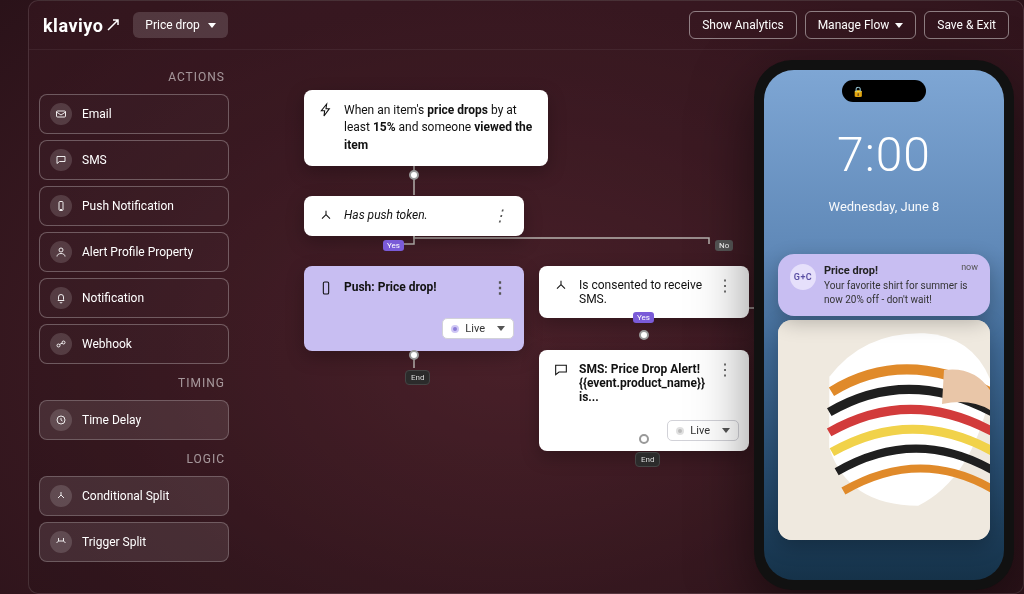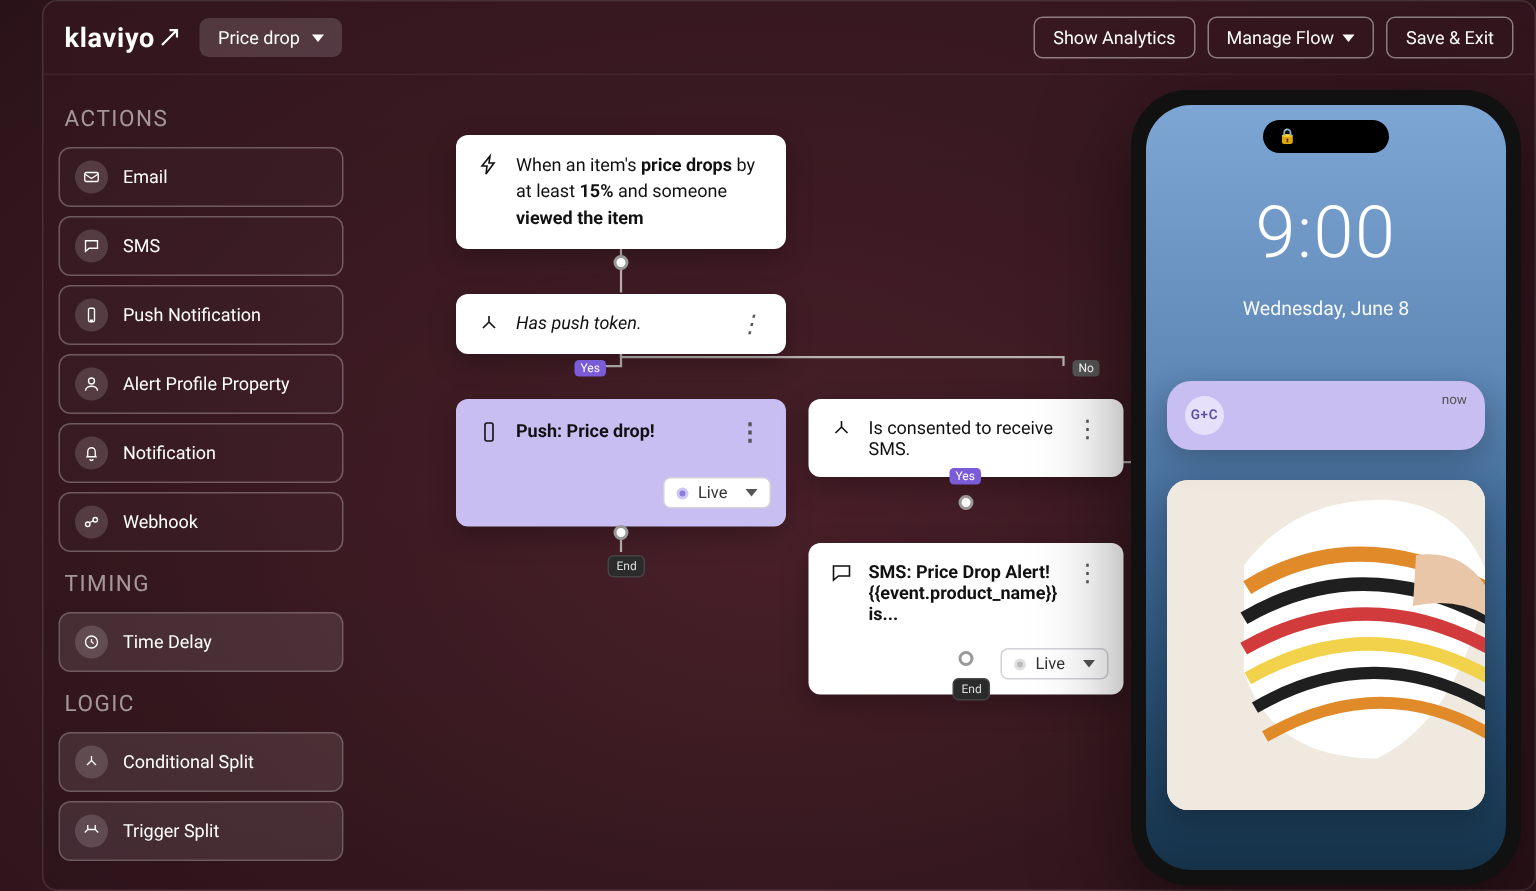--- a/index.html
+++ b/index.html
@@ -51,24 +51,25 @@
   }
 
   
   .workspace { display: flex; height: calc(100% - 48px); }
   .sidebar {
     width: 210px;
     padding: 14px 10px;
     display: flex; flex-direction: column; gap: 6px;
   }
   .section-label {
-    font-size: 15px;
+    font-size: 12px;
     letter-spacing: 1px;
     color: rgba(255,255,255,0.55);
     margin: 6px 4px 4px 4px;
+    text-align: right;
   }
   .palette-item {
     display: flex; align-items: center; gap: 10px;
     padding: 8px 10px;
     border: 1px solid rgba(255,255,255,0.28);
     border-radius: 8px;
     background: rgba(255,255,255,0.02);
     cursor: pointer;
     font-size: 12px;
   }
@@ -314,21 +315,21 @@
         <line x1="175" y1="90" x2="175" y2="120"></line>
         <line x1="175" y1="125" x2="175" y2="145"></line>
         <path d="M175 180 V194 H155"></path>
         <path d="M175 180 V188 H470 V194"></path>
         <line x1="175" y1="290" x2="175" y2="318"></line>
         <path d="M405 252 V264 H400"></path>
         <path d="M405 252 V258 H540"></path>
         <line x1="405" y1="376" x2="405" y2="400"></line>
       </svg>
 
-      <div class="node" style="left:65px; top:40px; width:220px;">
+      <div class="node" style="left:65px; top:40px; width:244px;">
         <div class="inner">
           <span class="nicon">
               <svg viewBox="0 0 24 24">
                 <path d="M13 3 L5 13h5l-1 8 8-11h-5l1-7z"></path>
               </svg>
             </span>
           <div style="line-height:1.45;">
             <span>When an item's </span><b>price drops</b><span> by at least </span><b>15%</b><span> and someone </span><b>viewed the item</b>
           </div>
         </div>
@@ -383,21 +384,21 @@
             </span>
           <div class="title-line">
             <span>Is consented to receive SMS.</span>
           </div>
           <span class="kebab">⋮</span>
         </div>
       </div>
       <span class="tag tag-yes" style="left:394px; top:262px;">Yes</span>
       <span class="joint" style="left:400px; top:280px;"></span>
 
-      <div class="node" style="left:300px; top:312px; width:210px;">
+      <div class="node" style="left:300px; top:300px; width:210px;">
         <div class="inner" style="align-items:flex-start;">
           <span class="nicon">
               <svg viewBox="0 0 24 24">
                 <path d="M4 5h16v10H9l-5 4V5z"></path>
               </svg>
             </span>
           <div style="flex:1">
             <div style="font-weight:700;">SMS: Price Drop Alert!</div>
             <div style="font-weight:700;">{{event.product_name}} is...</div>
           </div>
@@ -416,27 +417,31 @@
 
     </div>
   </div>
 </div>
 
 <div class="phone">
   <div class="screen">
     <div class="notch">
       <span class="lockicon">🔒</span>
     </div>
-    <div class="clock">9:00</div>
+    <div class="clock">7:00</div>
     <div class="date">Wednesday, June 8</div>
 
     <div class="notif">
       <span class="notif-time">now</span>
       <div class="notif-row">
         <div class="appicon">G+C</div>
+        <div style="flex:1">
+          <div class="notif-title">Price drop!</div>
+          <div class="notif-body">Your favorite shirt for summer is now 20% off - don't wait!</div>
+        </div>
       </div>
     </div>
 
     <div class="hero">
       <svg viewBox="0 0 220 220" preserveAspectRatio="xMidYMid slice">
         <rect width="220" height="220" fill="#efe9df"></rect>
 
         <g transform="translate(30,20) rotate(-8)">
           <path d="M20 40 Q60 0 120 10 Q170 20 180 70 Q150 160 90 180 Q20 170 10 110 Z" fill="#fff"></path>
           <g>

